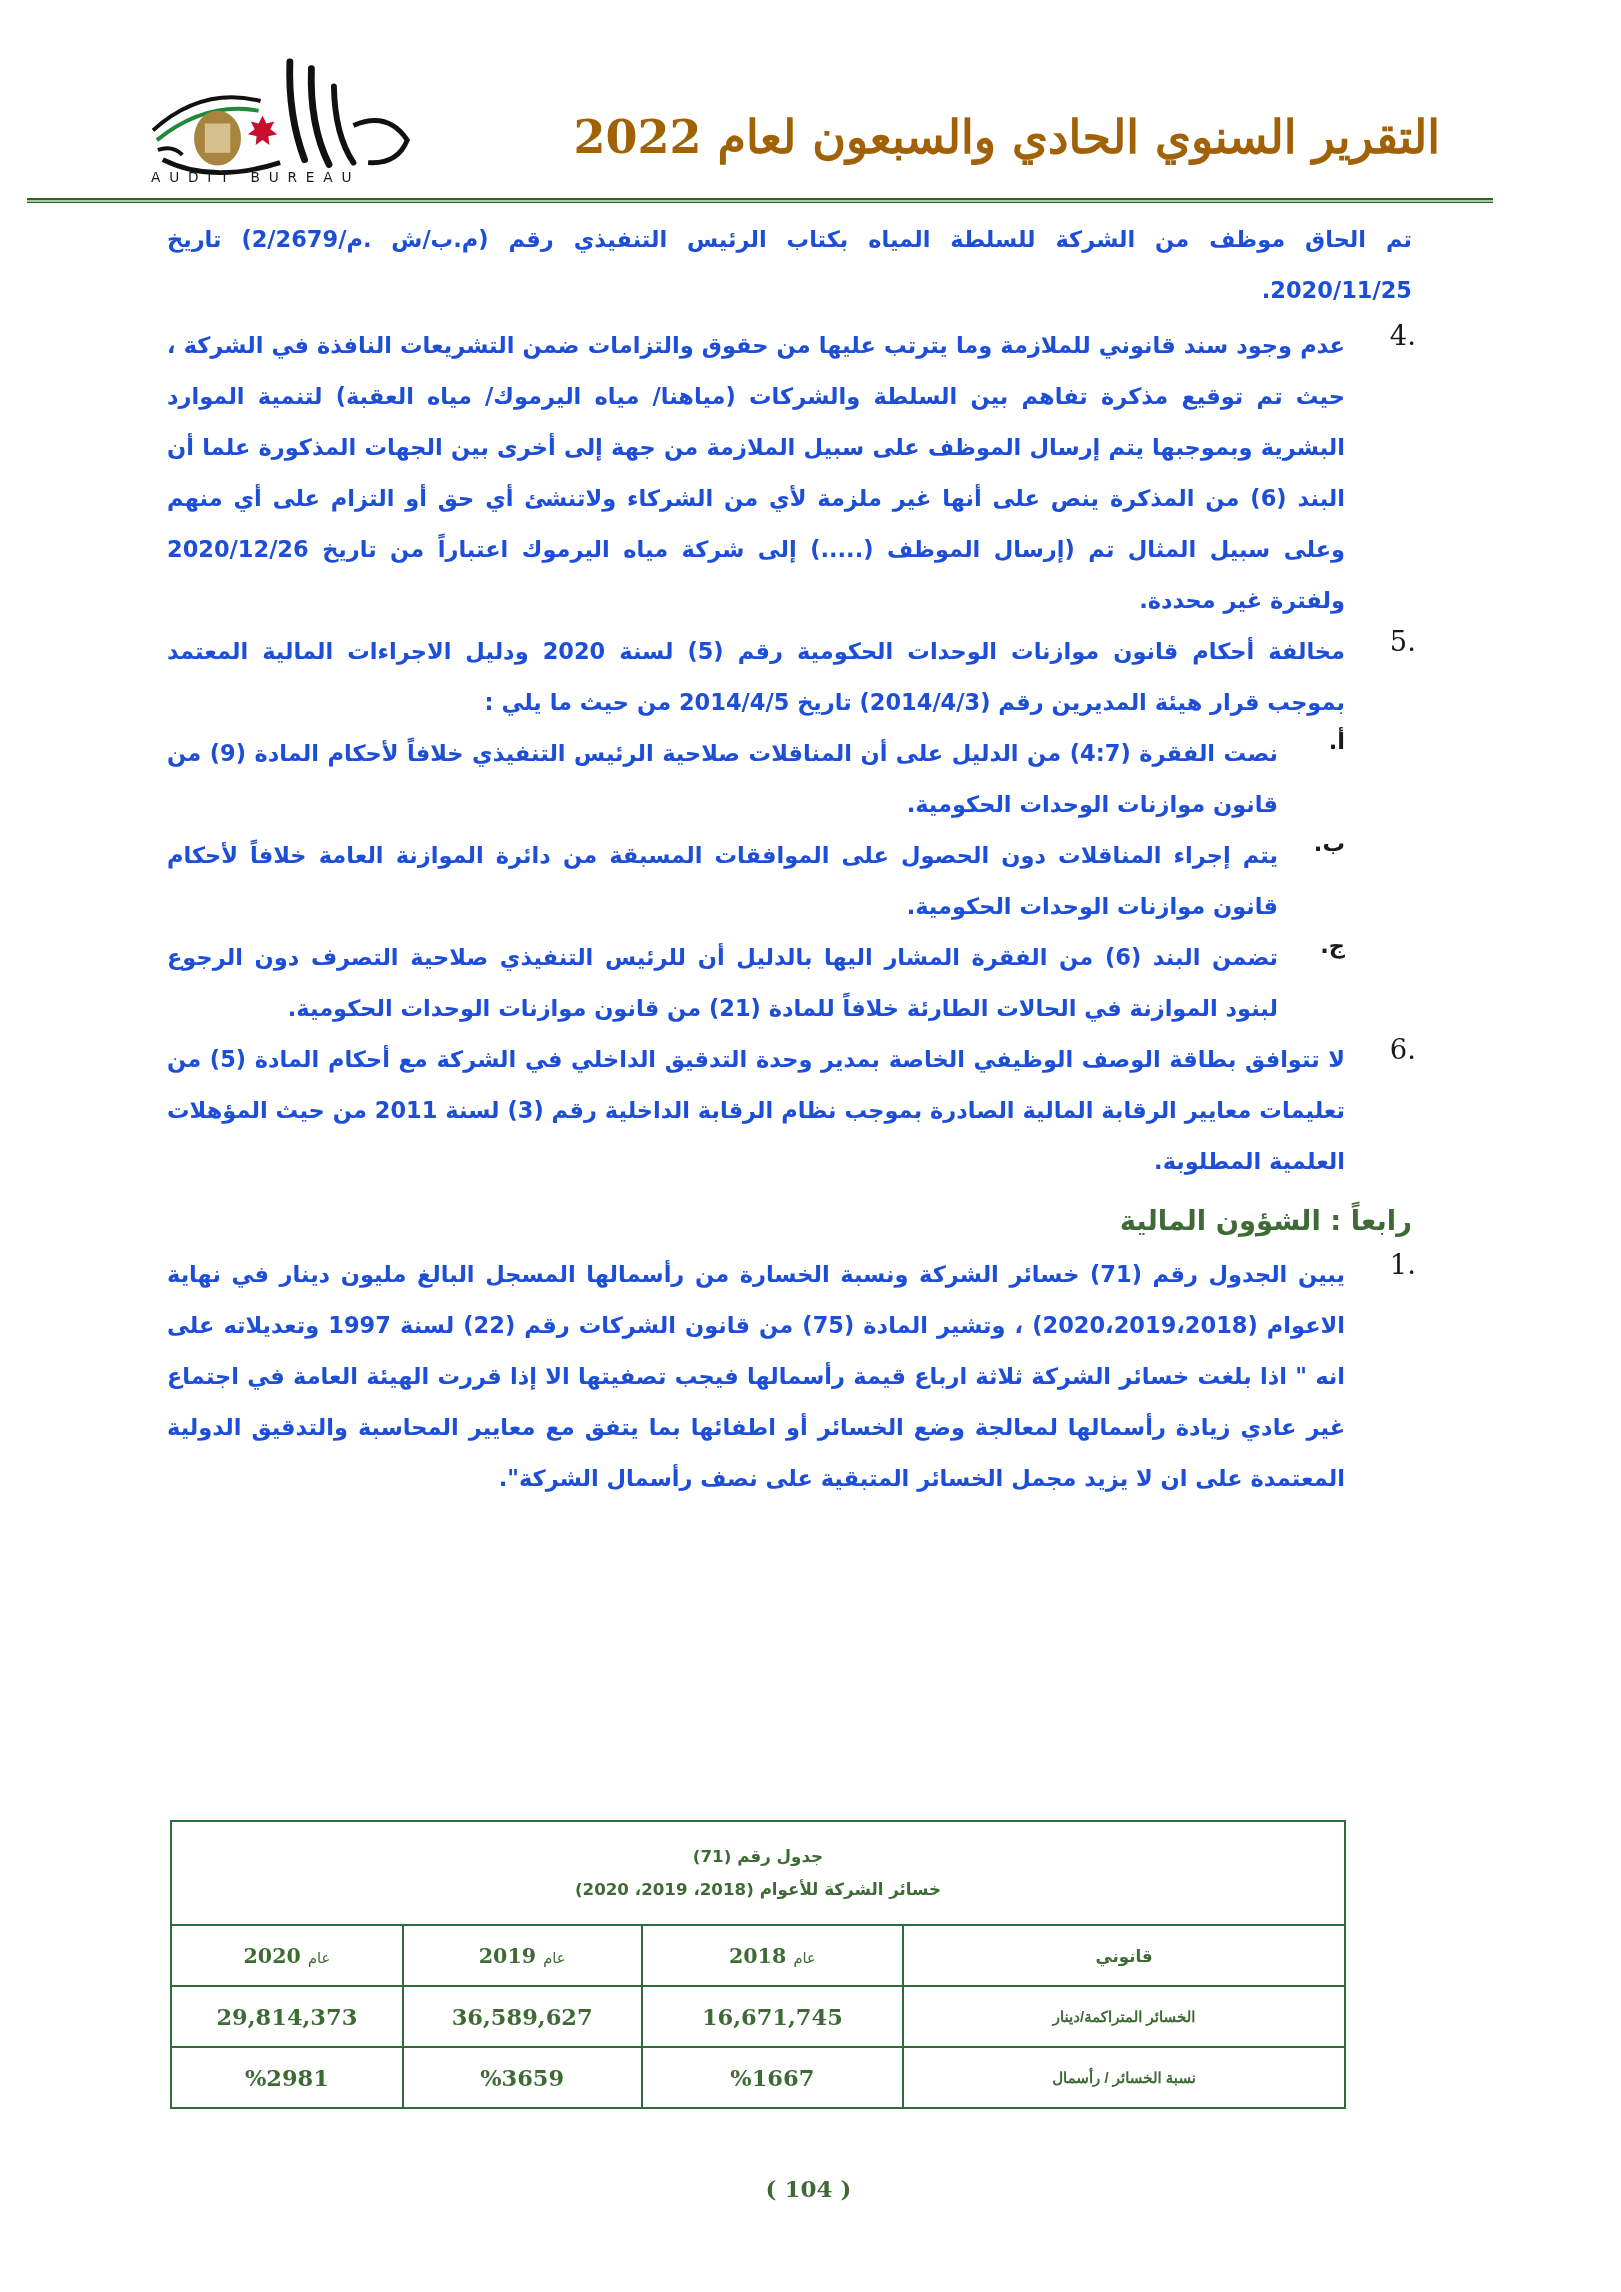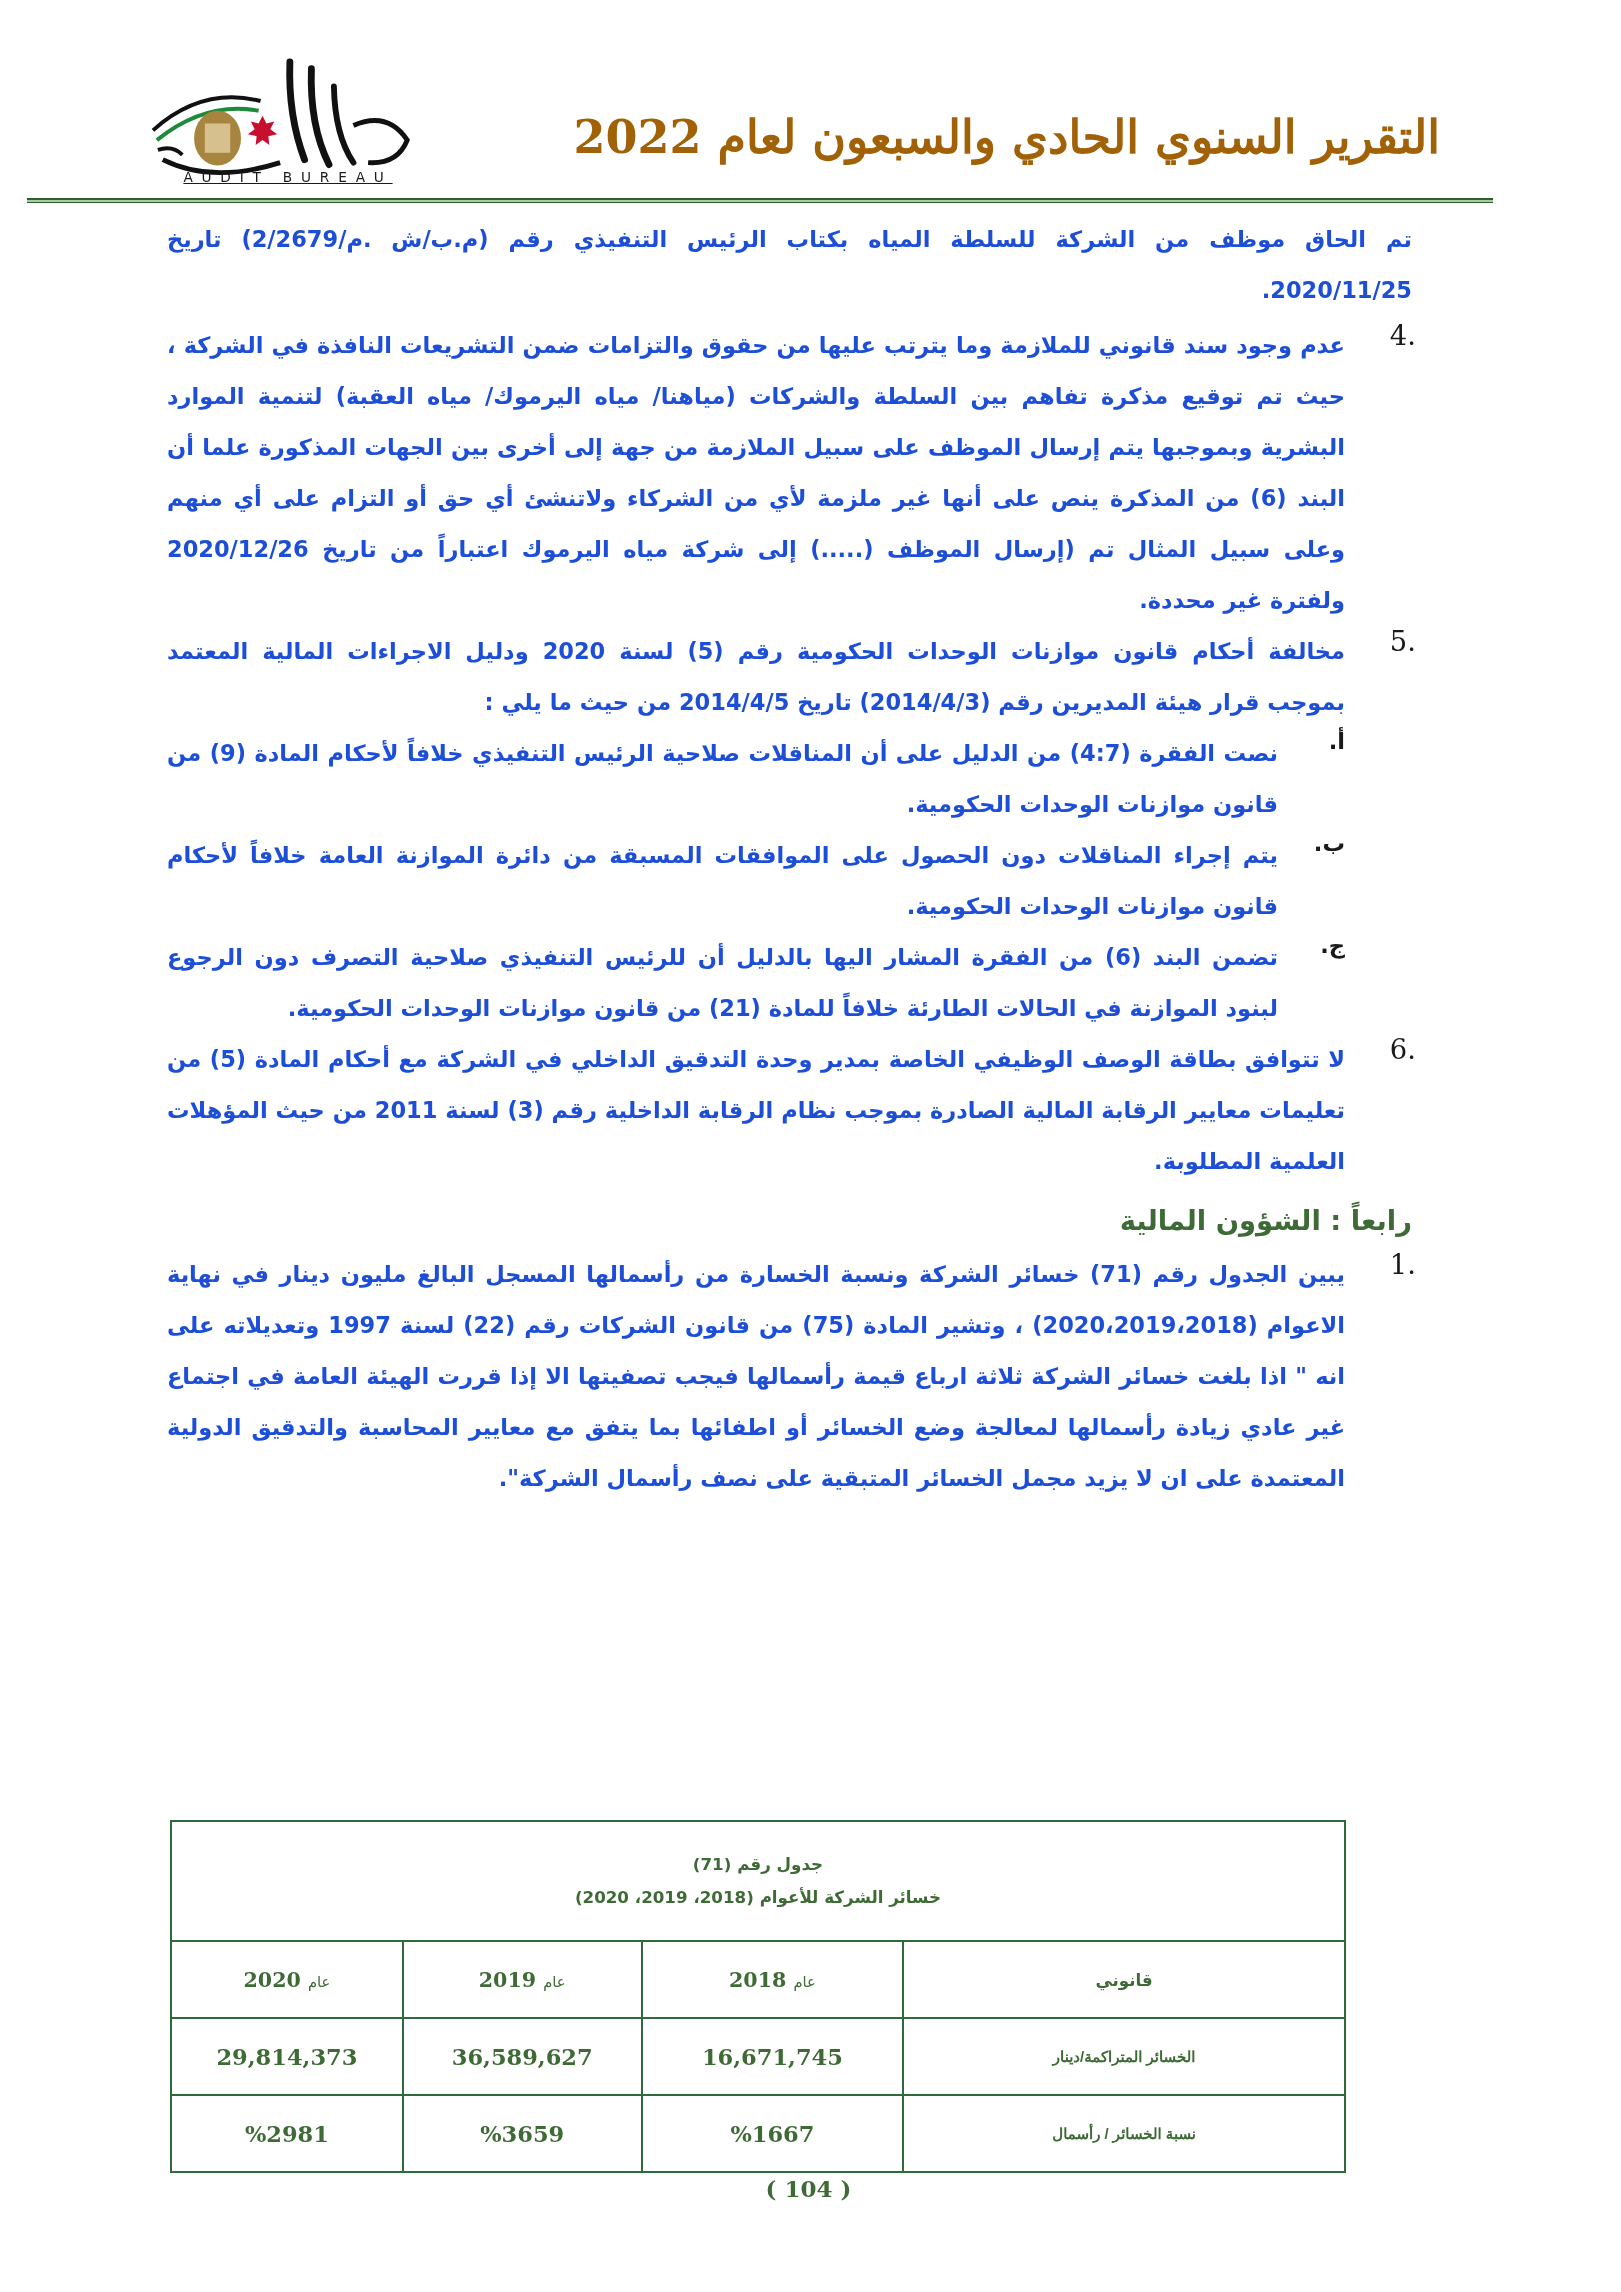--- a/index.html
+++ b/index.html
@@ -14,21 +14,21 @@
     .report-title {
       position: absolute; right: 181px; top: 110px;
       font-family: "DejaVu Serif", serif; font-weight: bold;
       font-size: 46px; color: #a16207; letter-spacing: -0.5px; direction: rtl;
       white-space: nowrap;
     }
     .logo { position: absolute; left: 143px; top: 57px; width: 284px; height: 132px; }
     .logo-caption {
       position: absolute; left: 151px; top: 169px; width: 274px;
       font-family: "DejaVu Sans", sans-serif; font-size: 13.7px; letter-spacing: 8.8px;
-      color: #1a1a1a; direction: ltr; text-align: center; text-decoration: underline;
+      color: #1a1a1a; direction: ltr; text-align: left;
     }
     .header-rule { position: absolute; left: 26.5px; top: 198px; width: 1466px; height: 5.9px; }
     .header-rule .l1 { height: 2px; background: #2f5e33; }
     .header-rule .l2 { height: 2px; background: #a5cf9f; }
     .header-rule .l3 { height: 1px; background: #2f5e33; }
 
     
     .content { position: absolute; left: 167px; top: 214px; width: 1245px; direction: rtl; }
     .para {
       font-family: "DejaVu Sans", sans-serif; font-weight: bold;
@@ -50,21 +50,21 @@
       font-size: 27.4px; color: #3e6b35; margin: 11.8px 0 7.8px 0; line-height: 43px;
     }
 
     
     .loss-table {
       position: absolute; left: 170px; top: 1820px; width: 1176px;
       border-collapse: collapse; direction: rtl;
       font-family: "DejaVu Serif", serif; color: #3e6b35;
     }
     .loss-table td, .loss-table th {
-      border: 2px solid #2f6b3a; text-align: center; padding: 16px;
+      border: 2px solid #2f6b3a; text-align: center; padding: 8px;
     }
     .loss-table .caption-cell { height: 86px; font-family: "DejaVu Sans", sans-serif; font-weight: bold; font-size: 16.7px; line-height: 33px; }
     .loss-table .hdr-row td { height: 43px; font-weight: bold; font-size: 20.6px; }
     .loss-table .hdr-row td.label { font-family: "DejaVu Sans", sans-serif; font-size: 16.7px; }
     .loss-table .data-row td { height: 43px; font-weight: bold; font-size: 22.5px; }
     .loss-table .data-row td.label { font-family: Liberation Sans, sans-serif; font-size: 15px; }
     .small-prefix { font-family: "DejaVu Sans", sans-serif; font-size: 14.7px; font-weight: normal; }
 
     
     .page-number {

